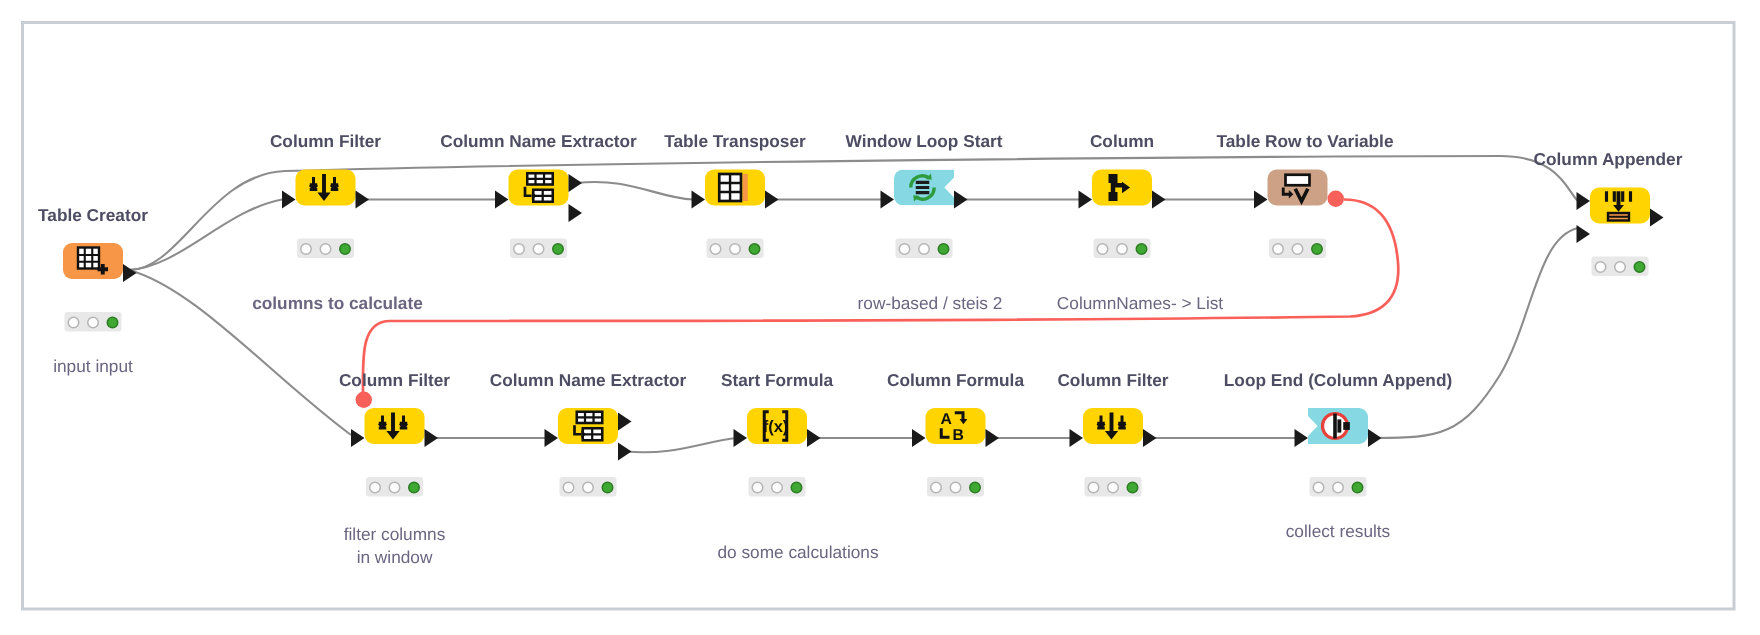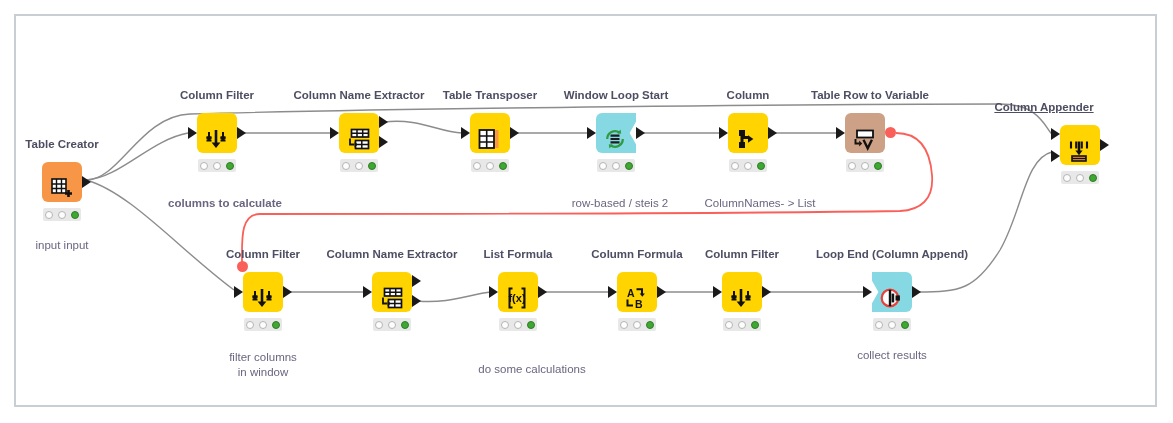--- a/index.html
+++ b/index.html
@@ -2,22 +2,22 @@
 <html><head>
 <meta charset="utf-8">
 <style>
   html,body{margin:0;padding:0;background:#ffffff;}
   body{width:1173px;height:423px;overflow:hidden;
        font-family:"Liberation Sans",sans-serif;}
   #canvas{position:absolute;left:14px;top:14px;width:1143px;height:393px;
           background:#ffffff;border:2px solid #c9ced4;box-sizing:border-box;}
   #wires{position:absolute;left:0;top:0;width:1173px;height:423px;pointer-events:none;}
   .node{position:absolute;}
-  .nbox{position:absolute;width:40px;height:40px;border-radius:6px;
-        display:flex;align-items:flex-end;justify-content:center;}
+  .nbox{position:absolute;width:40px;height:24px;border-radius:6px;
+        display:flex;align-items:flex-start;justify-content:center;}
   .nbox.yellow{background:#ffd400;}
   .nbox.orange{background:#f79646;}
   .nbox.brown{background:#cda185;}
   .nbox.cyan{background:#86d9e3;}
   .nbox.loopstart{border-radius:6px 0 0 6px;
      clip-path:polygon(0 0,100% 0,100% 22%,84% 50%,100% 78%,100% 100%,0 100%);}
   .nbox.loopend{border-radius:0 6px 6px 0;
      clip-path:polygon(0 0,100% 0,100% 100%,0 100%,0 78%,16% 50%,0 22%);}
   .ntitle{position:absolute;font-size:11.5px;font-weight:bold;color:#4d4d63;
           white-space:nowrap;text-align:center;transform:translateX(-50%);}
@@ -200,21 +200,21 @@
       </div>
       <div class="port" style="left: 836px; top: 127px;"></div>
       <div class="vport" style="left: 885px; top: 127px; background: rgb(249, 96, 90);"></div>
       <div class="status" style="left: 865px; top: 159px;">
         <span class="led"></span>
         <span class="led"></span>
         <span class="led green" style="background: rgb(62, 168, 50);"></span>
       </div>
     </div>
     <div class="node">
-      <div class="ntitle" style="left: 1044px; top: 101px; color: rgb(77, 77, 99); text-decoration: underline;">Column Appender</div>
+      <div class="ntitle" style="left: 1072px; top: 101px; color: rgb(77, 77, 99);">Column Appender</div>
       <div class="nbox yellow" style="left: 1060px; top: 125px;">
         <span class="ic">
           <svg width="24" height="24" viewBox="0 0 24 24">
             <path d="M4 2.5v7M9.2 2.5v7M14.8 2.5v7M20 2.5v7" stroke="#111" stroke-width="2.1"></path>
             <path d="M12 2.5v10" stroke="#111" stroke-width="2.6"></path>
             <path d="M12 16.2l-3.6-4.6h7.2z" fill="#111"></path>
             <rect x="5" y="17" width="14" height="5" fill="#f79646" stroke="#111" stroke-width="1.6"></rect>
             <path d="M5 19.5h14" stroke="#111" stroke-width="1.4"></path>
           </svg>
         </span>
@@ -269,21 +269,21 @@
       <div class="port" style="left: 363px; top: 286px;"></div>
       <div class="port" style="left: 412px; top: 275px;"></div>
       <div class="port" style="left: 412px; top: 295px;"></div>
       <div class="status" style="left: 392px; top: 318px;">
         <span class="led"></span>
         <span class="led"></span>
         <span class="led green" style="background: rgb(62, 168, 50);"></span>
       </div>
     </div>
     <div class="node">
-      <div class="ntitle" style="left: 518px; top: 248px; color: rgb(77, 77, 99);">List Formula</div>
+      <div class="ntitle" style="left: 518px; top: 248px; color: rgb(77, 77, 99);">Start Formula</div>
       <div class="nbox yellow" style="left: 498px; top: 272px;">
         <span class="ic">
           <svg width="24" height="24" viewBox="0 0 24 24">
             <path d="M7.5 2.5h-3v19h3M16.5 2.5h3v19h-3" stroke="#111" stroke-width="2" fill="none"></path>
             <text x="12" y="16" font-family="Liberation Sans, sans-serif" font-size="11" font-weight="bold" fill="#111" text-anchor="middle">f(x)</text>
           </svg>
         </span>
       </div>
       <div class="port" style="left: 489px; top: 286px;"></div>
       <div class="port" style="left: 538px; top: 286px;"></div>

